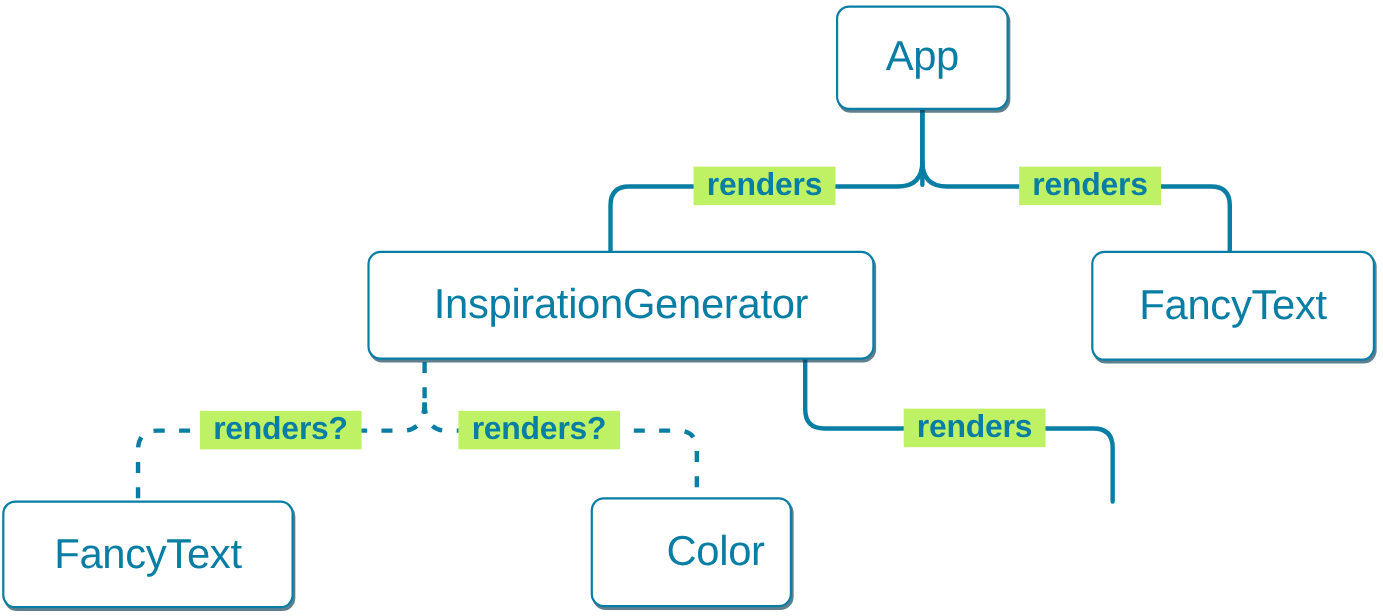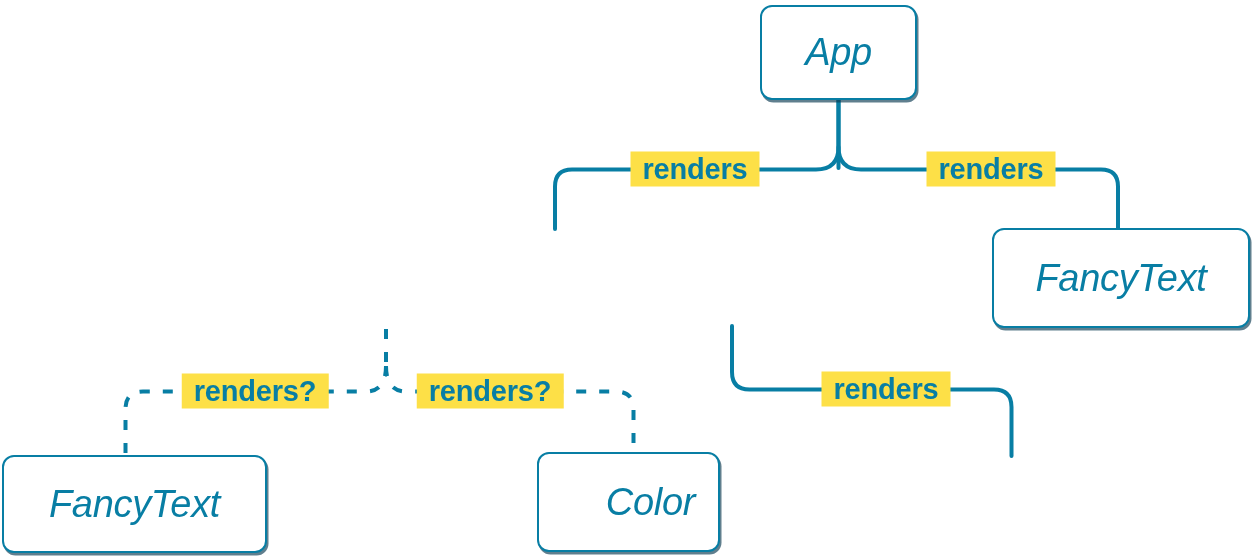--- a/index.html
+++ b/index.html
@@ -41,27 +41,26 @@
     box-shadow: 1.5px 2.5px 0 0 rgba(10, 58, 82, 0.65);
     display: flex;
     align-items: center;
     justify-content: center;
     color: #087ea4;
     font-size: 38px;
     font-weight: 500;
     letter-spacing: -0.3px;
     box-sizing: border-box;
     white-space: nowrap;
-    font-style: italic;
   }
   .edge-label {
     position: absolute;
     z-index: 2;
     transform: translate(-50%, -50%);
-    background: #fde047;
+    background: #bef264;
     padding: 1px 12px;
     color: #087ea4;
     font-size: 29px;
     font-weight: 700;
     letter-spacing: -0.2px;
     white-space: nowrap;
   }
   
   .node-app          { left: 760px;  top: 5px;   width: 157px; height: 95px; }
   .node-insp         { left: 334px;  top: 228px; width: 461px; height: 99px; }
@@ -101,20 +100,23 @@
   <div class="edge-label label-renders-left">renders</div>
   <div class="edge-label label-renders-right">renders</div>
   <div class="edge-label label-renders-copyright">renders</div>
   <div class="edge-label label-rendersq-left">renders?</div>
   <div class="edge-label label-rendersq-right">renders?</div>
 
   <div class="node node-app">
     <span>App</span>
   </div>
 
+  <div class="node node-insp">
+    <span>InspirationGenerator</span>
+  </div>
 
   <div class="node node-fancy-top">
     <span>FancyText</span>
   </div>
 
   <div class="node node-fancy-bottom">
     <span>FancyText</span>
   </div>
 
   <div class="node node-color">

